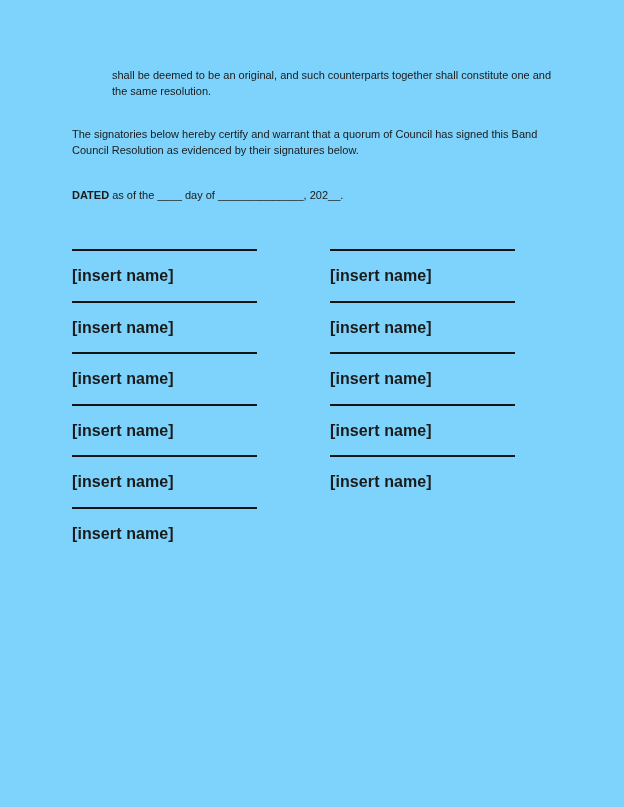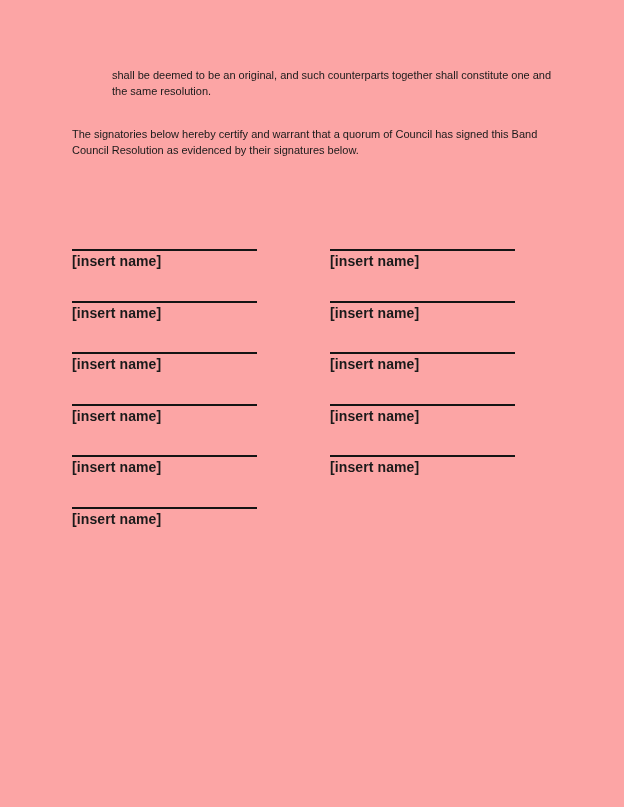--- a/index.html
+++ b/index.html
@@ -4,21 +4,21 @@
 <style>
   html, body {
     margin: 0;
     padding: 0;
     background: #ffffff;
   }
   .page {
     position: relative;
     width: 624px;
     height: 807px;
-    background: #fca5a5;
+    background: #7dd3fc;
     font-family: "Liberation Sans", sans-serif;
     color: #1a1a1a;
     overflow: hidden;
   }
   .para {
     position: absolute;
     font-size: 11px;
     line-height: 15.5px;
     white-space: pre-line;
   }
@@ -52,37 +52,38 @@
   .sig-col-right { left: 330px; }
   .sig-slot {
     height: 51.5px;
   }
   .sig-line {
     width: 185px;
     height: 0;
     border-top: 2px solid #141414;
   }
   .sig-label {
-    margin-top: 2px;
-    font-size: 14px;
+    margin-top: 16px;
+    font-size: 16px;
     font-weight: bold;
     letter-spacing: 0.1px;
   }
 </style>
 </head>
 <body>
 
 <div class="page">
 
   <div class="para" id="counterparts-clause">shall be deemed to be an original, and such counterparts together shall constitute one and
 the same resolution.</div>
 
   <div class="para" id="certification-paragraph">The signatories below hereby certify and warrant that a quorum of Council has signed this Band
 Council Resolution as evidenced by their signatures below.</div>
 
+  <div class="dated-line"><span class="bold">DATED</span><span> as of the ____ day of ______________, 202__.</span></div>
 
   <div class="sig-col sig-col-left">
     <div class="sig-slot">
       <div class="sig-line"></div>
       <div class="sig-label">[insert name]</div>
     </div>
     <div class="sig-slot">
       <div class="sig-line"></div>
       <div class="sig-label">[insert name]</div>
     </div>

